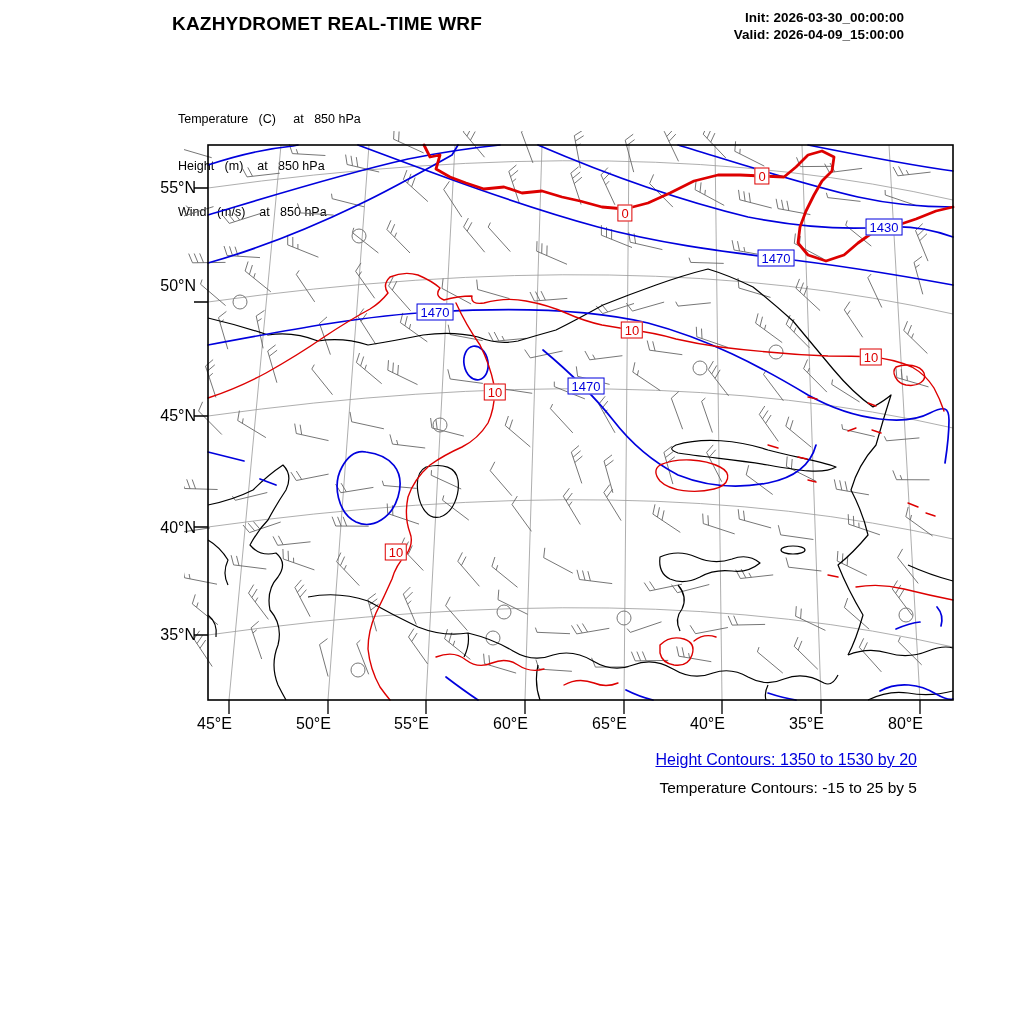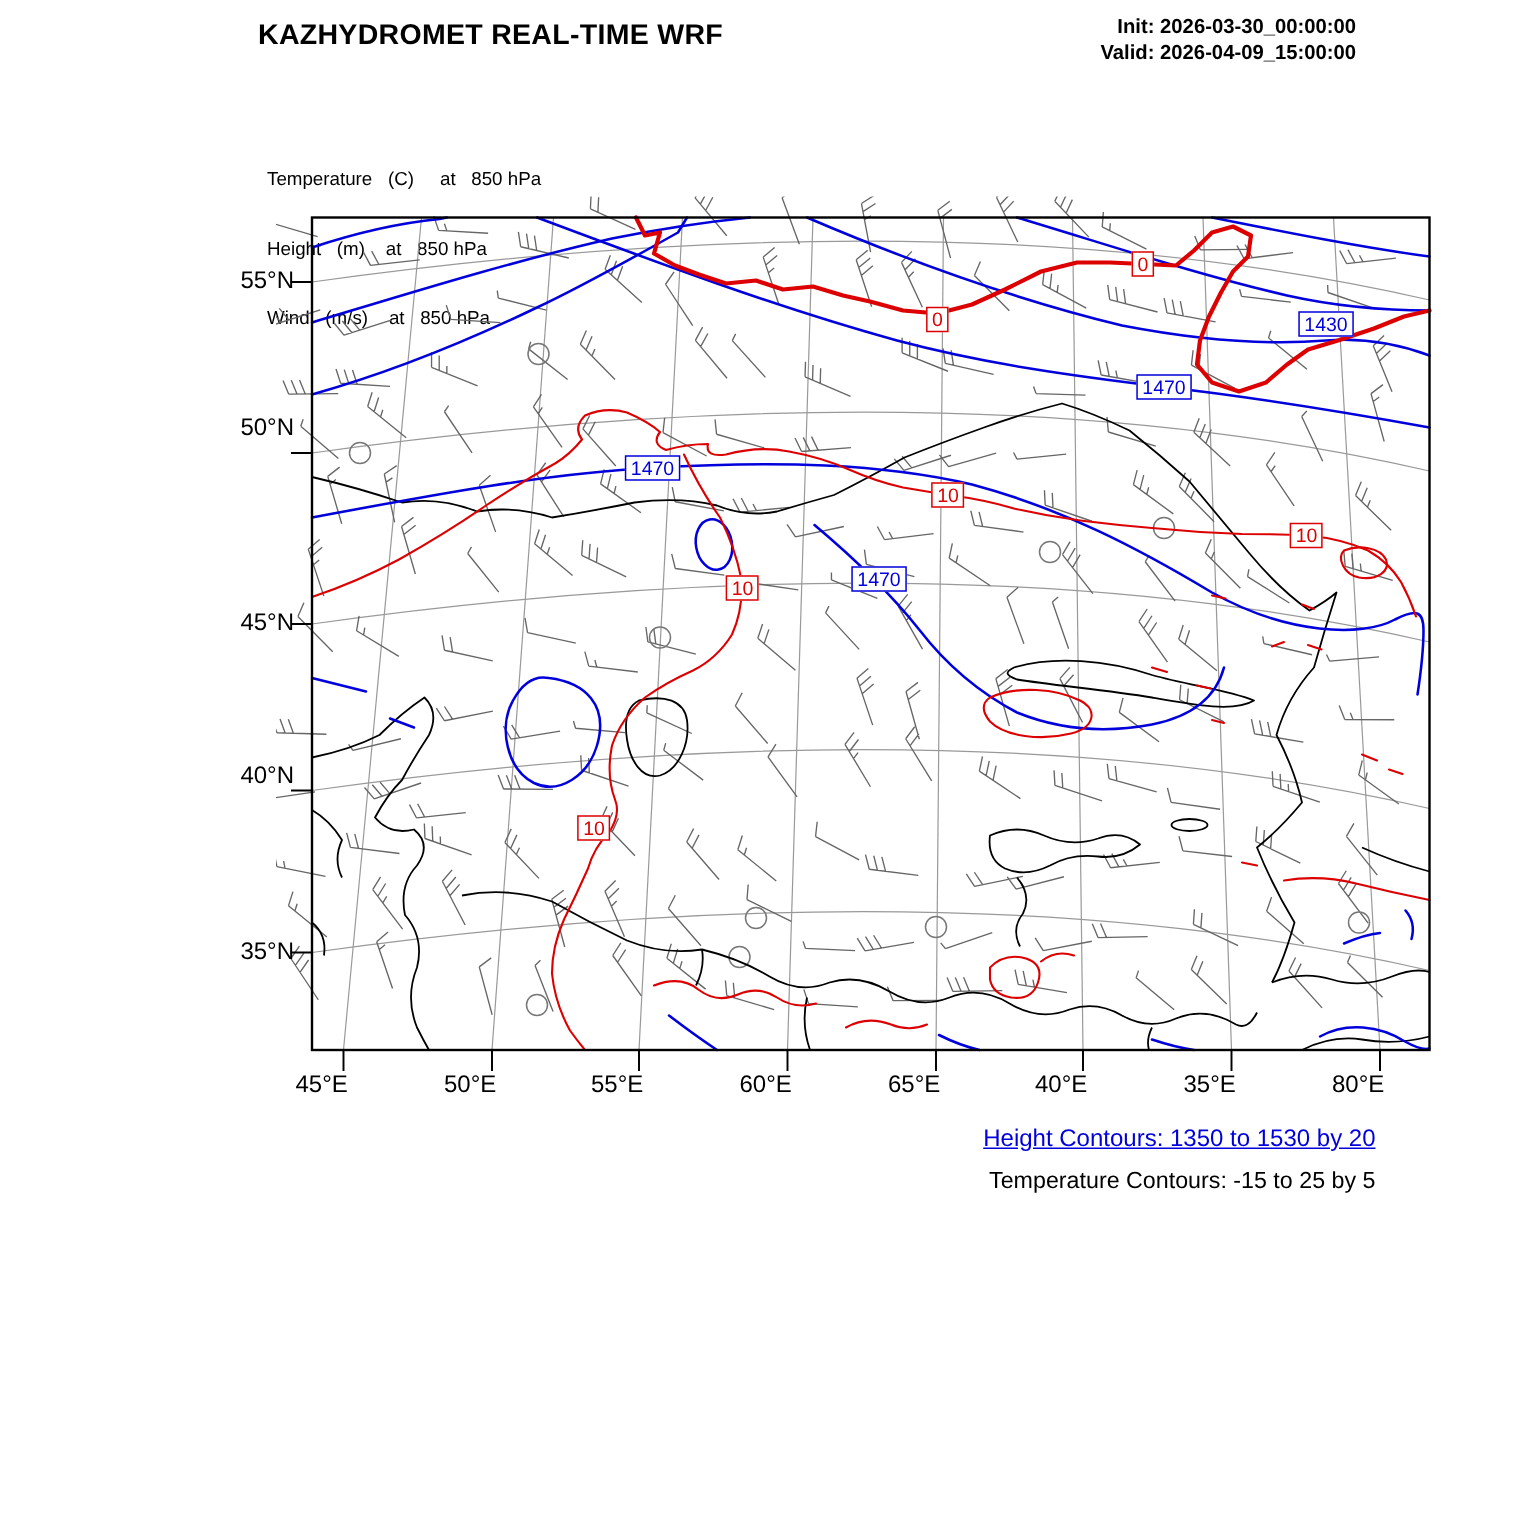--- a/index.html
+++ b/index.html
@@ -122,36 +122,36 @@
         <g stroke-width="1.3">
           <path d="M-14,43 L0,43 M-14,157 L0,157 M-14,271 L0,271 M-14,382 L0,382 M-14,490 L0,490"></path>
           <path d="M21,555 L21,569 M120,555 L120,569 M218,555 L218,569 M317,555 L317,569 M416,555 L416,569 M514,555 L514,569 M613,555 L613,569 M712,555 L712,569"></path>
         </g>
       </g>
     </svg>
 
     <div class="latlab" style="top:34px">55°N</div>
     <div class="latlab" style="top:132px">50°N</div>
     <div class="latlab" style="top:262px">45°N</div>
-    <div class="latlab" style="top:364px">40°N</div>
+    <div class="latlab" style="top:374px">40°N</div>
     <div class="latlab" style="top:481px">35°N</div>
 
     <div class="lonlab" style="left:-11px">45°E</div>
     <div class="lonlab" style="left:88px">50°E</div>
     <div class="lonlab" style="left:186px">55°E</div>
     <div class="lonlab" style="left:285px">60°E</div>
     <div class="lonlab" style="left:384px">65°E</div>
     <div class="lonlab" style="left:482px">40°E</div>
     <div class="lonlab" style="left:581px">35°E</div>
     <div class="lonlab" style="left:680px">80°E</div>
 
     <div class="clab h" style="left:227px;top:167px">1470</div>
     <div class="clab h" style="left:378px;top:241px">1470</div>
     <div class="clab h" style="left:568px;top:113px">1470</div>
-    <div class="clab h" style="left:676px;top:71px">1430</div>
+    <div class="clab h" style="left:676px;top:82px">1430</div>
     <div class="clab t" style="left:417px;top:68px">0</div>
     <div class="clab t" style="left:554px;top:31px">0</div>
     <div class="clab t" style="left:424px;top:185px">10</div>
     <div class="clab t" style="left:287px;top:247px">10</div>
     <div class="clab t" style="left:663px;top:212px">10</div>
     <div class="clab t" style="left:188px;top:407px">10</div>
   </div>
 
   <div id="footer-h">Height Contours: 1350 to 1530 by 20</div>
   <div id="footer-t">Temperature Contours: -15 to 25 by 5</div>

